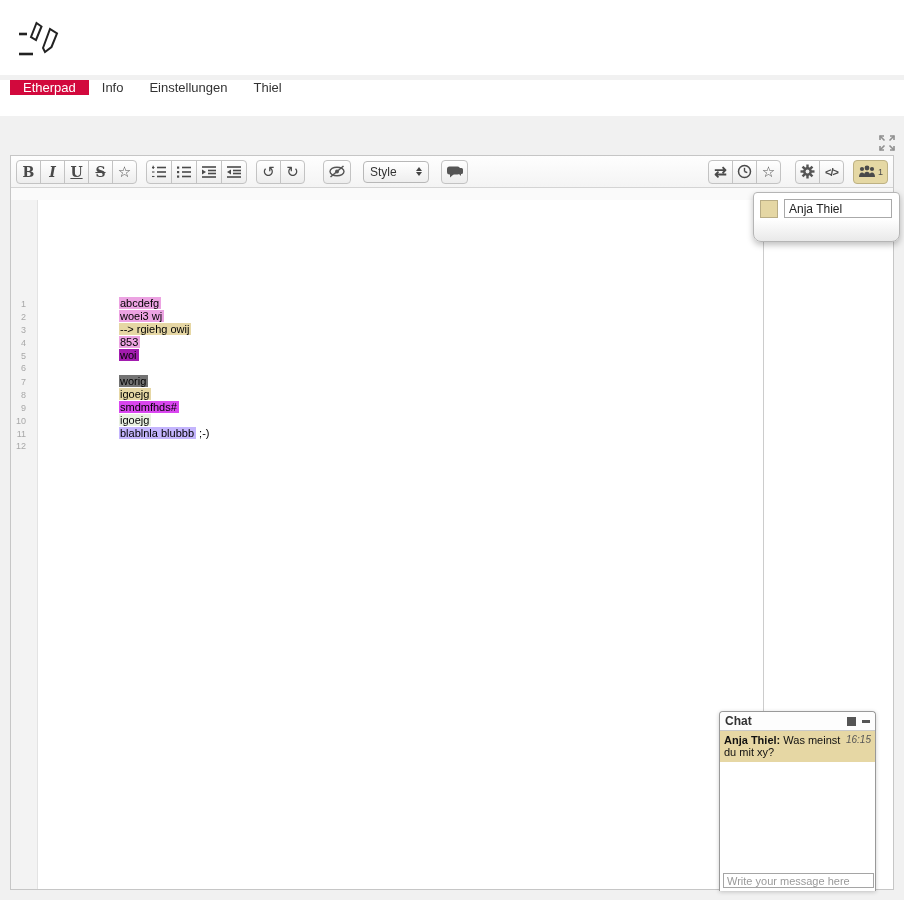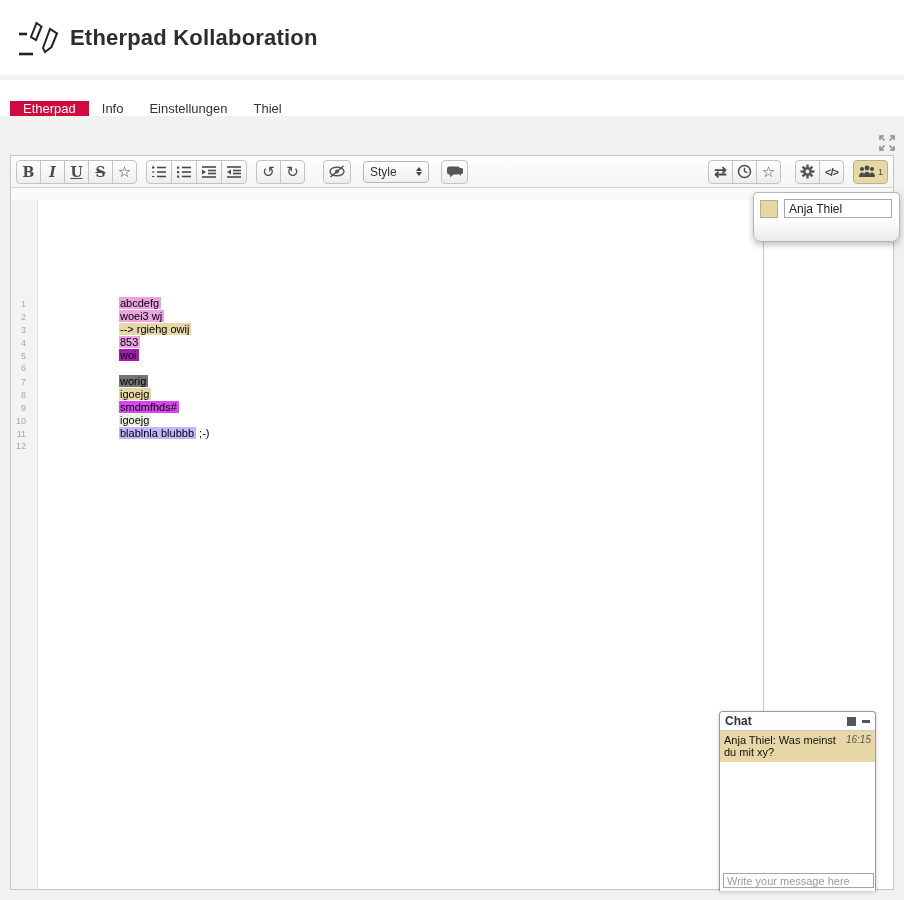--- a/index.html
+++ b/index.html
@@ -13,21 +13,21 @@
   
   .app-header {
     position: absolute; left:0; top:0; width:904px; height:75px;
     background:#ffffff; display:flex; align-items:center; padding-left:16px;
   }
   .logo-svg { width:44px; height:42px; }
   .app-title { font-size:22px; font-weight:bold; color:#2d2d2d; margin-left:10px; letter-spacing:0.2px; }
   
   .tab-bar {
     position:absolute; left:0; top:80px; width:904px; height:36px;
-    background:#ffffff; display:flex; align-items:flex-end; padding-left:10px;
+    background:#ffffff; display:flex; align-items:flex-start; padding-left:10px;
   }
   .tab {
     display:flex; align-items:center; padding:0 13px; font-size:13px; color:#333;
     cursor:pointer;
   }
   .tab.active { background:#d2093d; color:#ffffff; }
   
   .expand-btn { position:absolute; left:876px; top:132px; width:22px; height:22px; }
   
   .pad {
@@ -126,21 +126,20 @@
 </head>
 <body>
 
 <div class="app-header">
   <svg class="logo-svg" viewBox="0 0 44 42">
     <line x1="3" y1="17" x2="11" y2="17" stroke="#222" stroke-width="2.6"></line>
     <polygon points="15,20 20.5,6 25.5,9.5 20,23" fill="#fff" stroke="#222" stroke-width="2"></polygon>
     <path d="M27,31 L34,12 L41,16.5 L35.5,30 L29,35 Z" fill="#fff" stroke="#222" stroke-width="2"></path>
     <line x1="3" y1="37" x2="17" y2="37" stroke="#222" stroke-width="2.6"></line>
   </svg>
-  <div class="app-title">Etherpad Kollaboration</div>
 </div>
 
 <div class="tab-bar">
     <div class="tab active" style="background: rgb(210, 9, 61);">Etherpad</div>
     <div class="tab">Info</div>
     <div class="tab">Einstellungen</div>
     <div class="tab">Thiel</div>
   </div>
 
 <div class="expand-btn">
@@ -381,17 +380,17 @@
 
   <div class="chat">
     <div class="chat-header">
       <span class="chat-title">Chat</span>
       <span class="chat-icons">
         <span class="chat-pop"></span>
         <span class="chat-min"></span>
       </span>
     </div>
     <div class="chat-msg" style="background: rgb(230, 215, 164);">
-      <span class="chat-time">16:15</span><span style="font-weight:normal;">Anja Thiel:</span><span> Was meinst du mit xy?</span>
+      <span class="chat-time">16:15</span><span style="font-weight:bold;">Anja Thiel:</span><span> Was meinst du mit xy?</span>
     </div>
     <input class="chat-input" placeholder="Write your message here" style="">
   </div>
 </div>
 
 </body></html>

